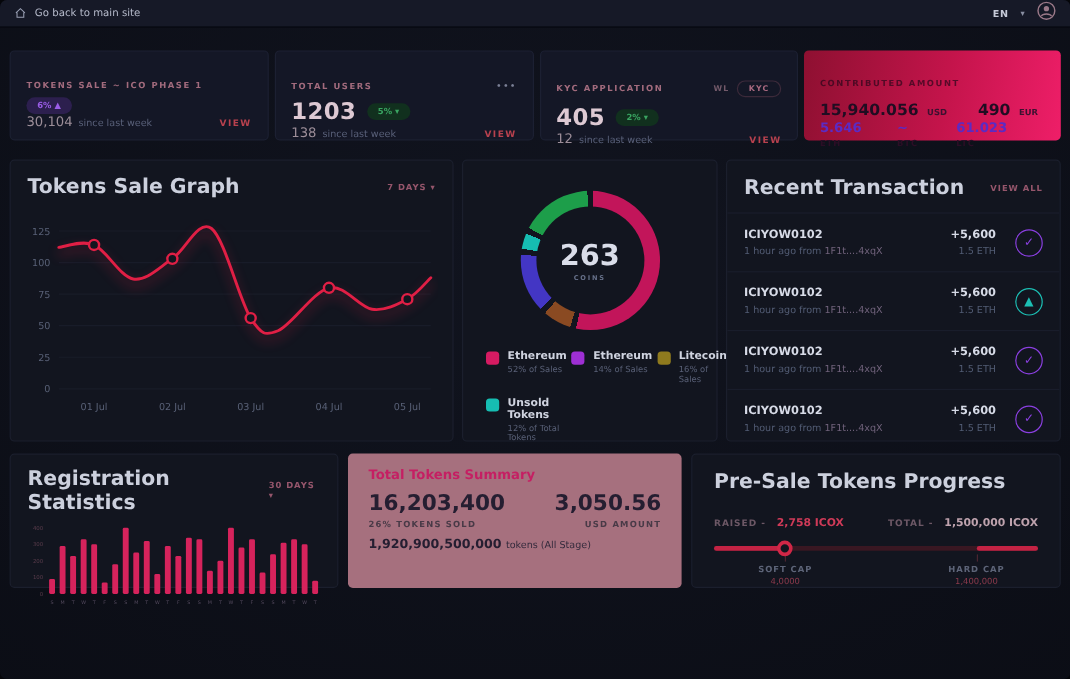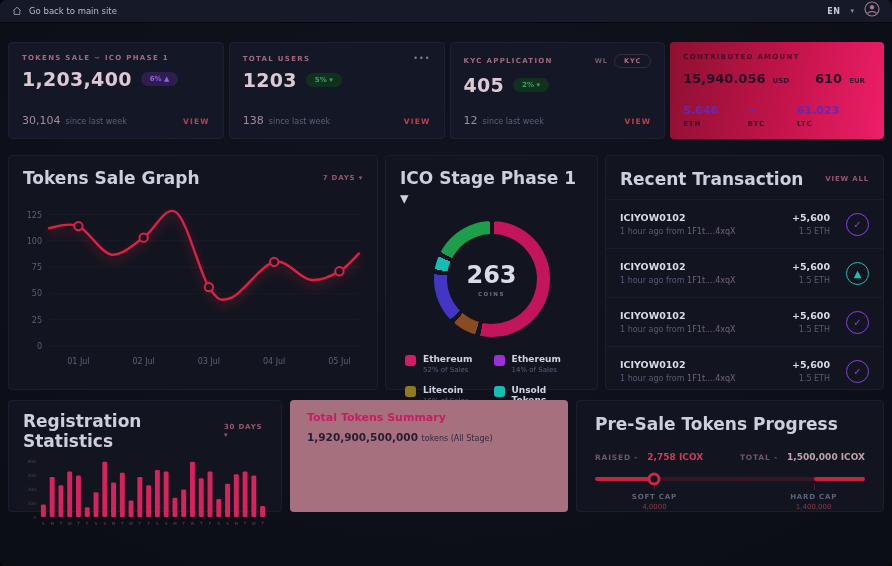--- a/index.html
+++ b/index.html
@@ -18,22 +18,22 @@
   .lang { font-size:8px; font-weight:bold; color:#c6cad8; letter-spacing:.5px; }
   .tb-caret { font-size:7px; color:#8a8fa2; }
 
   
   main { padding:0 8px; }
   .cards { display:flex; gap:5px; margin-top:20px; }
   .mid { display:flex; gap:7px; margin-top:16px; }
   .bottom { display:flex; gap:8px; margin-top:10px; }
 
   
-  .card { flex:1; height:97px; background:#141726; border:1px solid #1c2032; border-radius:4px;
-    padding:11px 13px; display:flex; flex-direction:column; }
+  .card { flex:1; height:75px; background:#141726; border:1px solid #1c2032; border-radius:4px;
+    padding:24px 13px; display:flex; flex-direction:column; }
   .card-top { display:flex; justify-content:space-between; align-items:center; }
   .card-label { font-size:7px; font-weight:bold; letter-spacing:1.3px; color:#a26b7d; }
   .dots-menu { font-size:8px; color:#7b8096; letter-spacing:1px; cursor:pointer; }
   .mini-links { display:flex; align-items:center; gap:6px; }
   .wl { font-size:6.5px; font-weight:bold; letter-spacing:1px; color:#735a6a; cursor:pointer; }
   .pill { font-size:6.5px; font-weight:bold; letter-spacing:1px; color:#aa6a80;
     border:1px solid #3c2a3a; border-radius:9px; padding:2px 9px; cursor:pointer; }
   .card-value-row { display:flex; align-items:center; gap:9px; margin-top:6px; }
   .card-value { font-size:19px; font-weight:bold; color:#ddc9d3; letter-spacing:.3px; }
   .badge { font-size:7px; font-weight:bold; padding:3px 9px; border-radius:9px; }
@@ -70,21 +70,21 @@
   .series-line { fill:none; stroke:#e01f45; stroke-width:2.4; stroke-linecap:round;
     filter:drop-shadow(0 5px 5px rgba(224,31,69,.45)); }
   .dot { fill:#12151f; stroke:#e01f45; stroke-width:2; }
 
   .p-donut { width:213px; height:235px; padding:12px 14px; }
   .donut { width:116px; height:116px; border-radius:50%; margin:13px auto 0; position:relative; }
   .donut-hole { position:absolute; inset:13px; background:#12151f; border-radius:50%;
     display:flex; flex-direction:column; align-items:center; justify-content:center; }
   .donut-value { font-size:24px; font-weight:bold; color:#dadde9; }
   .donut-sub { font-size:5.5px; font-weight:bold; letter-spacing:1.5px; color:#667089; margin-top:2px; }
-  .legend { display:grid; grid-template-columns:1fr 1fr; gap:11px 4px; margin-top:17px; padding:0 5px; }
+  .legend { display:grid; grid-template-columns:1fr 1fr 1fr; gap:11px 4px; margin-top:17px; padding:0 5px; }
   .legend-item { display:flex; gap:7px; }
   .swatch { width:11px; height:11px; border-radius:3px; flex:none; margin-top:1px; }
   .legend-name { font-size:9px; font-weight:bold; color:#cfd3df; }
   .legend-detail { font-size:7px; color:#596077; margin-top:2px; }
 
   .p-tx { flex:1; height:235px; overflow:hidden; }
   .tx-head { padding:13px 14px 10px; }
   .tx-row { display:flex; align-items:center; padding:0 14px; height:49px; border-top:1px solid #191d2b; cursor:pointer; }
   .tx-id { font-size:9.5px; font-weight:bold; color:#d7dbe7; }
   .tx-meta { font-size:8px; color:#525c74; margin-top:4px; }
@@ -156,21 +156,20 @@
 
   <main>
 
     <div class="cards">
 
       <div class="card">
         <div class="card-top">
           <span class="card-label">TOKENS SALE ~ ICO PHASE 1</span>
         </div>
         <div class="card-value-row">
-          <span class="card-value">1,203,400</span>
           <span class="badge purple">6% ▲</span>
         </div>
         <div class="card-foot">
           <span class="delta">30,104</span>
           <span class="delta-note">since last week</span>
           <span class="view-link">VIEW</span>
         </div>
       </div>
 
       <div class="card">
@@ -209,21 +208,21 @@
       </div>
 
       <div class="card contributed">
         <span class="cc-label">CONTRIBUTED AMOUNT</span>
         <div class="cc-row1">
           <span>
             <span class="cc-big">15,940.056</span>
             <span class="cc-unit">USD</span>
           </span>
           <span>
-            <span class="cc-big">610</span>
+            <span class="cc-big">490</span>
             <span class="cc-unit">EUR</span>
           </span>
         </div>
         <div class="cc-row2">
           <span>
             <div class="cc-coin-val">5.646</div>
             <div class="cc-coin-unit">ETH</div>
           </span>
           <span>
             <div class="cc-coin-val">~</div>
@@ -265,23 +264,20 @@
             <path class="series-line" d="M 26,38.19259259259259 C 30.894736842105264,37.84197530864197 45.03508771929824,31.706172839506173 55.368421052631575,36.08888888888889 C 65.7017543859649,40.471604938271604 77.12280701754386,62.560493827160485 88,64.48888888888888 C 98.87719298245614,66.41728395061727 109.75438596491229,54.67160493827161 120.63157894736842,47.65925925925926 C 131.50877192982455,40.64691358024691 142.38596491228068,14.175308641975299 153.26315789473682,22.414814814814804 C 164.14035087719296,30.65432098765431 176.64912280701756,82.89629629629628 185.8947368421053,97.09629629629629 C 195.14035087719301,111.29629629629629 197.85964912280704,111.82222222222222 208.73684210526318,107.61481481481482 C 219.61403508771932,103.40740740740742 238.10526315789474,74.83209876543211 251.1578947368421,71.85185185185186 C 264.2105263157895,68.87160493827162 276.1754385964912,88.15555555555557 287.05263157894734,89.73333333333333 C 297.9298245614035,91.3111111111111 308.2631578947369,85.70123456790124 316.42105263157896,81.31851851851852 C 324.57894736842104,76.9358024691358 332.7368421052632,66.41728395061727 336,63.43703703703703"></path>
             <circle class="dot" cx="55.368421052631575" cy="36.08888888888889" r="4.2"></circle>
             <circle class="dot" cx="120.63157894736842" cy="47.65925925925926" r="4.2"></circle>
             <circle class="dot" cx="185.8947368421053" cy="97.09629629629629" r="4.2"></circle>
             <circle class="dot" cx="251.1578947368421" cy="71.85185185185186" r="4.2"></circle>
             <circle class="dot" cx="316.42105263157896" cy="81.31851851851852" r="4.2"></circle>
           </svg>
       </section>
 
       <section class="panel p-donut">
-        <div class="panel-head">
-          <span class="panel-title">ICO Stage Phase 1 ▾</span>
-        </div>
         <div class="donut" id="donut" style="background: conic-gradient(rgb(18, 21, 31) 0%, rgb(18, 21, 31) 0.7%, rgb(194, 21, 90) 0.7%, rgb(194, 21, 90) 53.3%, rgb(18, 21, 31) 53.3%, rgb(18, 21, 31) 54%, rgb(18, 21, 31) 54%, rgb(18, 21, 31) 54.7%, rgb(138, 74, 34) 54.7%, rgb(138, 74, 34) 61.3%, rgb(18, 21, 31) 61.3%, rgb(18, 21, 31) 62%, rgb(18, 21, 31) 62%, rgb(18, 21, 31) 62.7%, rgb(67, 54, 196) 62.7%, rgb(67, 54, 196) 76.3%, rgb(18, 21, 31) 76.3%, rgb(18, 21, 31) 77%, rgb(18, 21, 31) 77%, rgb(18, 21, 31) 77.7%, rgb(22, 189, 178) 77.7%, rgb(22, 189, 178) 81.3%, rgb(18, 21, 31) 81.3%, rgb(18, 21, 31) 82%, rgb(18, 21, 31) 82%, rgb(18, 21, 31) 82.7%, rgb(29, 158, 74) 82.7%, rgb(29, 158, 74) 99.3%, rgb(18, 21, 31) 99.3%, rgb(18, 21, 31) 100%);">
           <div class="donut-hole">
             <span class="donut-value">263</span>
             <span class="donut-sub">COINS</span>
           </div>
         </div>
         <div class="legend">
           <div class="legend-item">
             <span class="swatch" style="background: rgb(214, 27, 98);"></span>
             <span>
@@ -430,20 +426,30 @@
             <text class="blabel" text-anchor="middle" x="222.0769230769231" y="74">T</text>
             <rect class="bar" x="228.39076923076925" y="24.57142857142857" width="4.910769230769231" height="41.42857142857143" rx="1.2"></rect>
             <text class="blabel" text-anchor="middle" x="230.84615384615387" y="74">W</text>
             <rect class="bar" x="237.16000000000003" y="54.95238095238095" width="4.910769230769231" height="11.047619047619047" rx="1.2"></rect>
             <text class="blabel" text-anchor="middle" x="239.61538461538464" y="74">T</text>
           </svg>
       </section>
 
       <section class="p-summary">
         <div class="sum-title">Total Tokens Summary</div>
+        <div class="sum-row">
+          <div class="sum-col">
+            <div class="sum-value">16,203,400</div>
+            <div class="sum-label">26% TOKENS SOLD</div>
+          </div>
+          <div class="sum-col right">
+            <div class="sum-value">3,050.56</div>
+            <div class="sum-label">USD AMOUNT</div>
+          </div>
+        </div>
         <div class="sum-all">
           <span>1,920,900,500,000</span>
           <span class="suffix">tokens  (All Stage)</span>
         </div>
       </section>
 
       <section class="panel p-presale">
         <div class="panel-head">
           <span class="panel-title">Pre-Sale Tokens Progress</span>
         </div>

